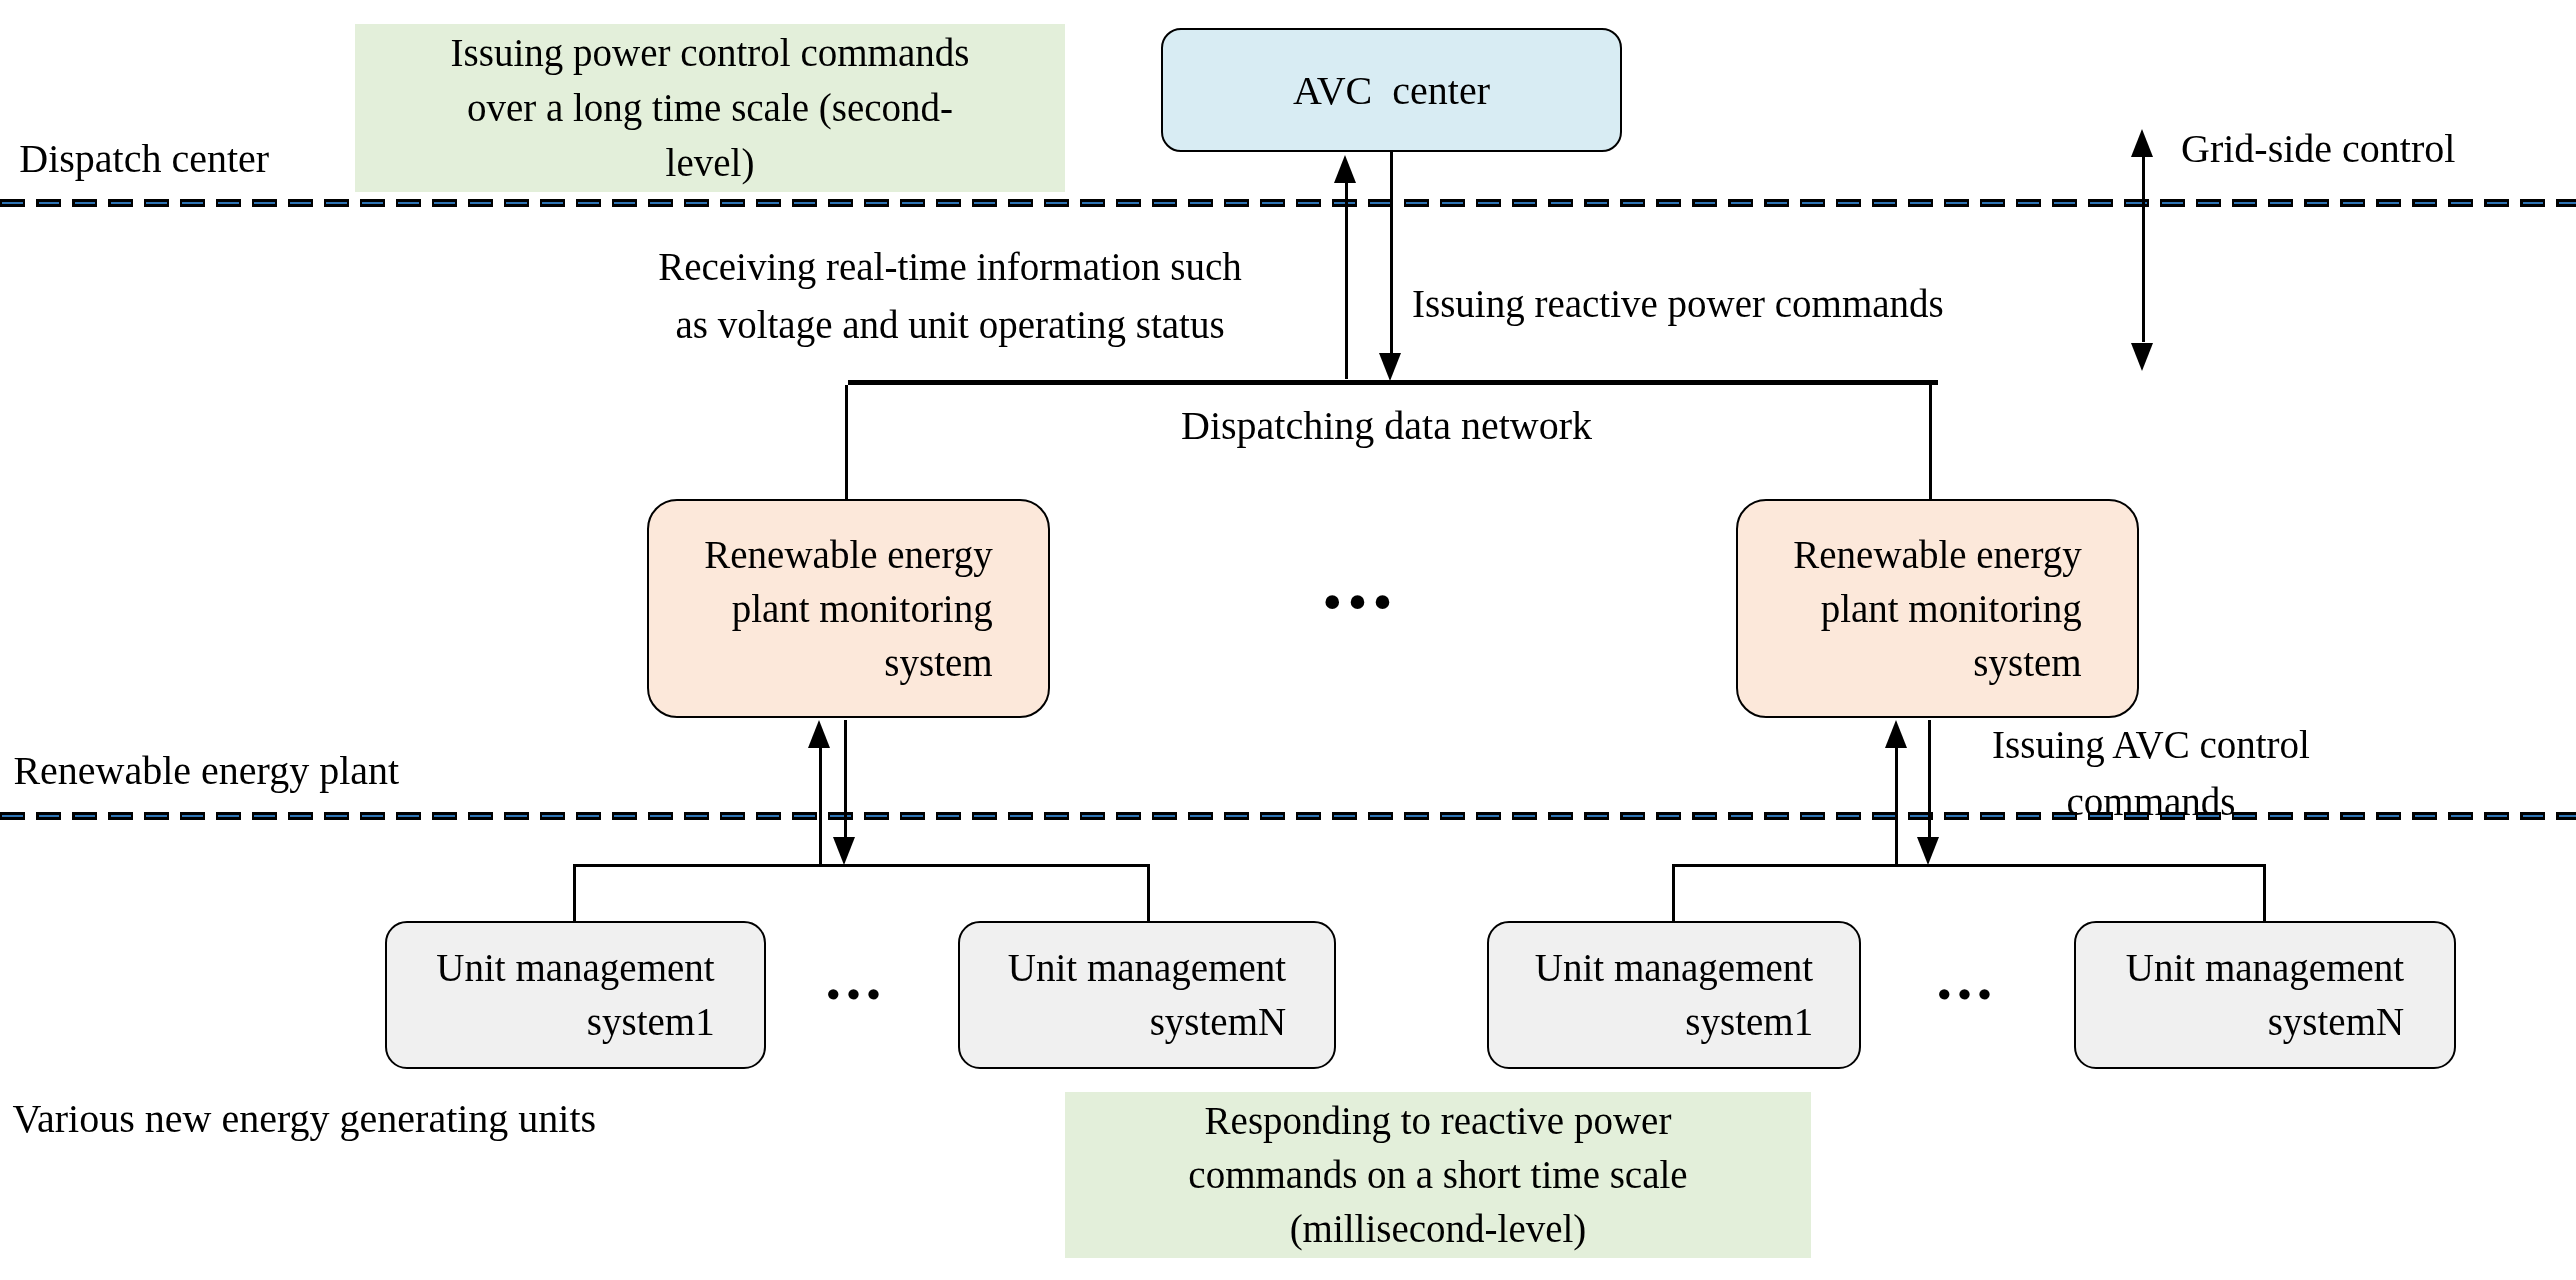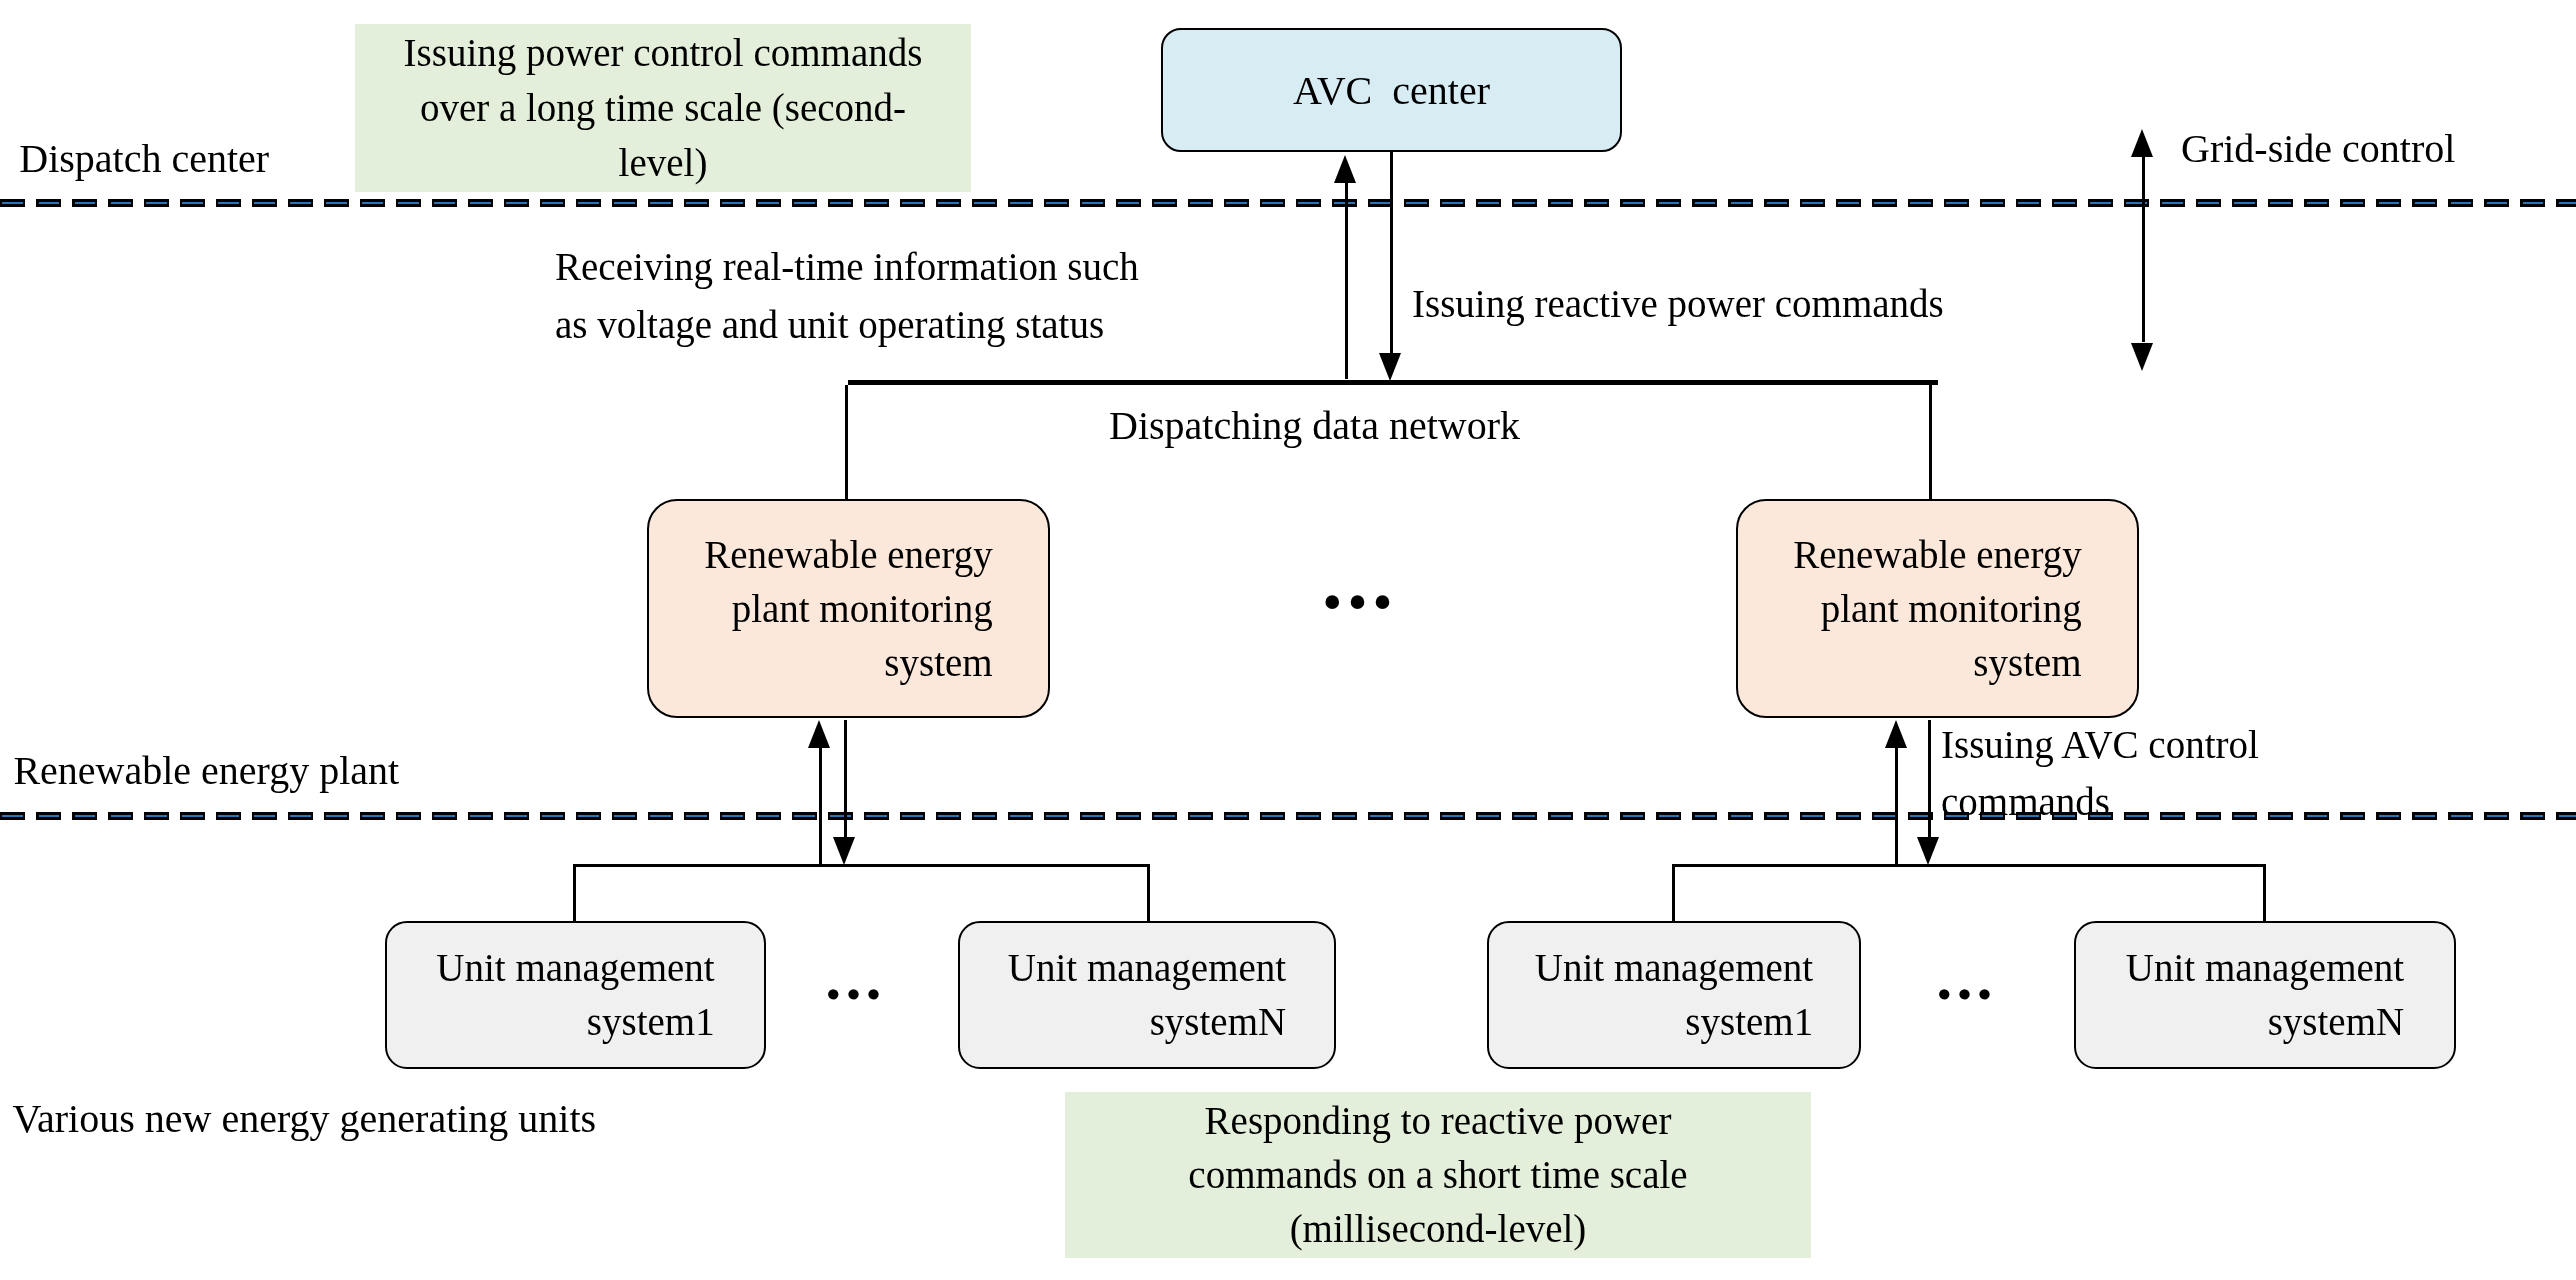--- a/index.html
+++ b/index.html
@@ -14,21 +14,21 @@
   }
   .avc{background:#d8ecf3;border-radius:20px;font-size:40px;white-space:pre;}
   .orange{background:#fce8da;border-radius:30px;font-size:39px;line-height:54px;}
   .gray{background:#f0f0f0;border-radius:22px;font-size:39px;line-height:54px;}
   .note{
     position:absolute;background:#e3efda;
     display:flex;align-items:center;justify-content:center;
     text-align:center;white-space:pre-line;font-size:39px;line-height:55px;
   }
   .lbl{position:absolute;font-size:40px;line-height:49px;white-space:pre-line;}
-  .flow{position:absolute;font-size:39px;line-height:58px;white-space:pre-line;}
+  .flow{position:absolute;font-size:39px;line-height:58px;white-space:pre-line;text-align:center;}
   .hline,.vline{position:absolute;background:#000;}
   .arr{position:absolute;width:0;height:0;}
   .arr.up{border-left:11.8px solid transparent;border-right:11.8px solid transparent;border-bottom:28.6px solid #000;}
   .arr.down{border-left:11.8px solid transparent;border-right:11.8px solid transparent;border-top:28.6px solid #000;}
   .dash{position:absolute;left:0;width:2576px;height:7.6px;}
   .dash .bk{position:absolute;left:0;top:0;width:100%;height:100%;
     background:repeating-linear-gradient(90deg,#000 0 25px,transparent 25px 36px);}
   .dash .bl{position:absolute;left:0;top:2.5px;width:100%;height:2.5px;
     background:repeating-linear-gradient(90deg,transparent 0 2.5px,#2e74b5 2.5px 23px,transparent 23px 36px);}
   .dots{position:absolute;font-weight:bold;letter-spacing:4.2px;text-align:center;}
@@ -46,21 +46,21 @@
   </div>
   <div class="dash" style="top:812px;">
     <div class="bk"></div>
     <div class="bl"></div>
   </div>
 
   <div class="lbl" style="left:19.3px;top:134px;">Dispatch center</div>
   <div class="lbl" style="left:13.4px;top:746px;">Renewable energy plant</div>
   <div class="lbl" style="left:12.6px;top:1094px;">Various new energy generating units</div>
 
-  <div class="note" style="left:355px;top:23.5px;width:616px;height:168px;">Issuing power control commands
+  <div class="note" style="left:355px;top:23.5px;width:710px;height:168px;">Issuing power control commands
 over a long time scale (second-
 level)</div>
 
   <div class="box avc" style="left:1161px;top:28px;width:461px;height:124px;">AVC  center</div>
 
   <div class="arr up" style="left:1334px;top:155px;"></div>
   <div class="vline" style="left:1345px;top:181px;width:2.5px;height:198px;"></div>
   <div class="vline" style="left:1390px;top:151px;width:2.5px;height:202px;"></div>
   <div class="arr down" style="left:1379px;top:353px;"></div>
 

